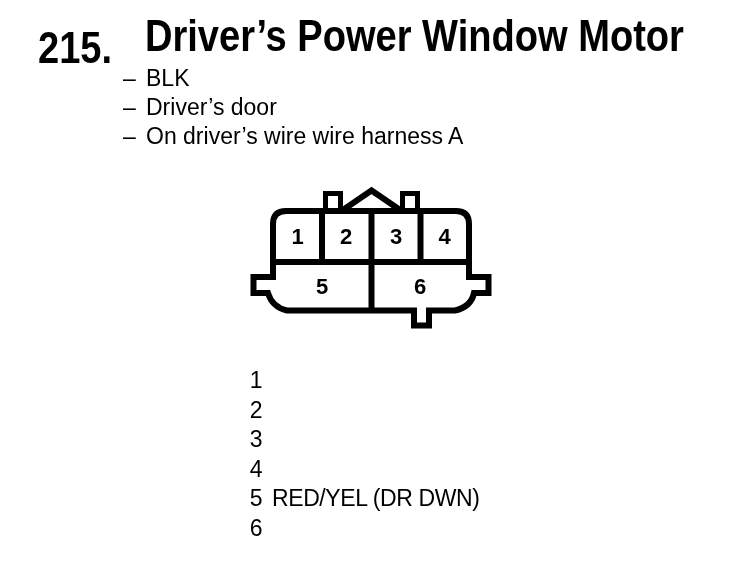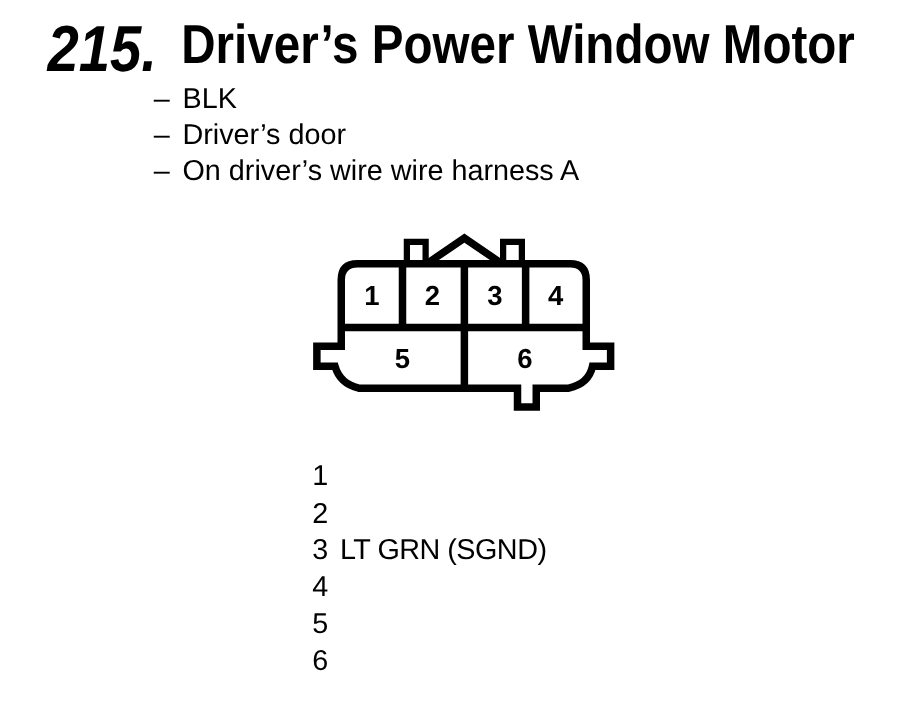--- a/index.html
+++ b/index.html
@@ -11,22 +11,22 @@
     position: relative;
     overflow: hidden;
   }
   .cond {
     display: inline-block;
     transform: scaleX(0.865);
     transform-origin: 0 0;
     white-space: nowrap;
   }
   .figure-number {
-    position: absolute; left: 38px; top: 14px;
-    font-size: 52px; font-weight: bold; line-height: 1; font-style: italic;
+    position: absolute; left: 38px; top: 26px;
+    font-size: 44px; font-weight: bold; line-height: 1;
   }
   .page-title {
     position: absolute; left: 145px; top: 14px;
     font-size: 44px; font-weight: bold; line-height: 1;
   }
   .notes {
     position: absolute; left: 123px; top: 64px;
     font-size: 23px; line-height: 29px;
   }
   .note-row { display: flex; white-space: nowrap; }
@@ -112,24 +112,24 @@
 
 <div class="pinout">
   <div class="pin-row">
     <span class="pin-no">1</span>
   </div>
   <div class="pin-row">
     <span class="pin-no">2</span>
   </div>
   <div class="pin-row">
     <span class="pin-no">3</span>
-    <span class="pin-wire">LT GRN (SGND)</span>
   </div>
   <div class="pin-row">
     <span class="pin-no">4</span>
   </div>
   <div class="pin-row">
     <span class="pin-no">5</span>
+    <span class="pin-wire">RED/YEL (DR DWN)</span>
   </div>
   <div class="pin-row">
     <span class="pin-no">6</span>
   </div>
 </div>
 
 </body></html>

